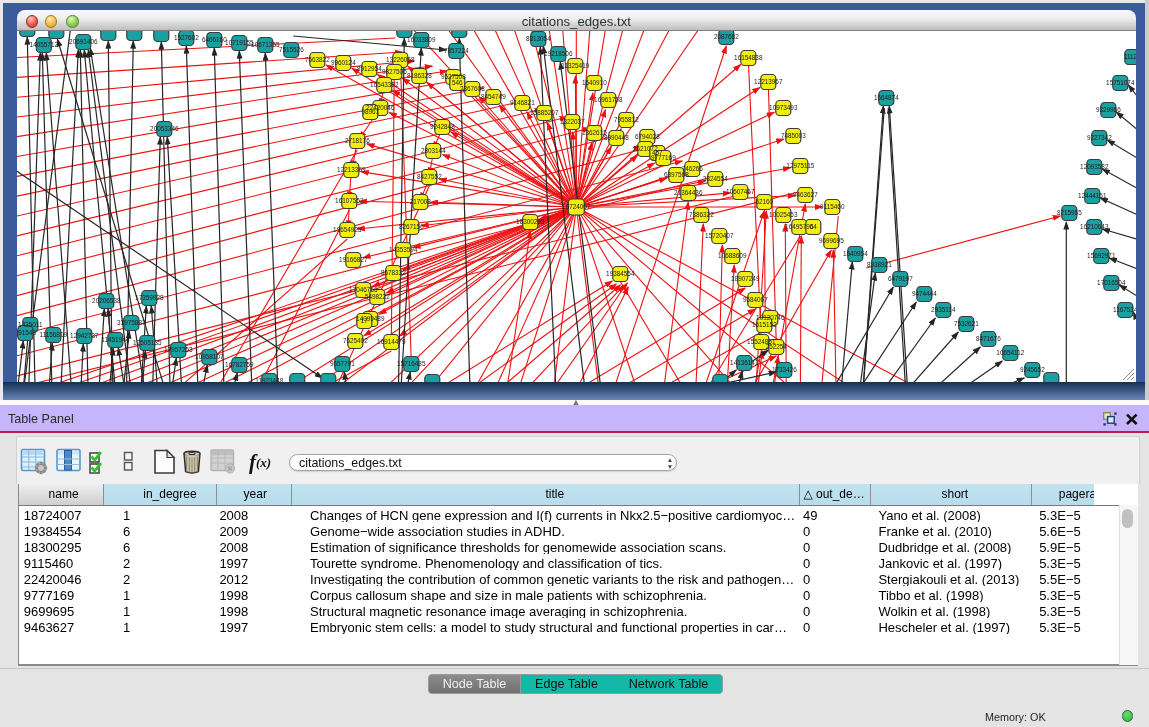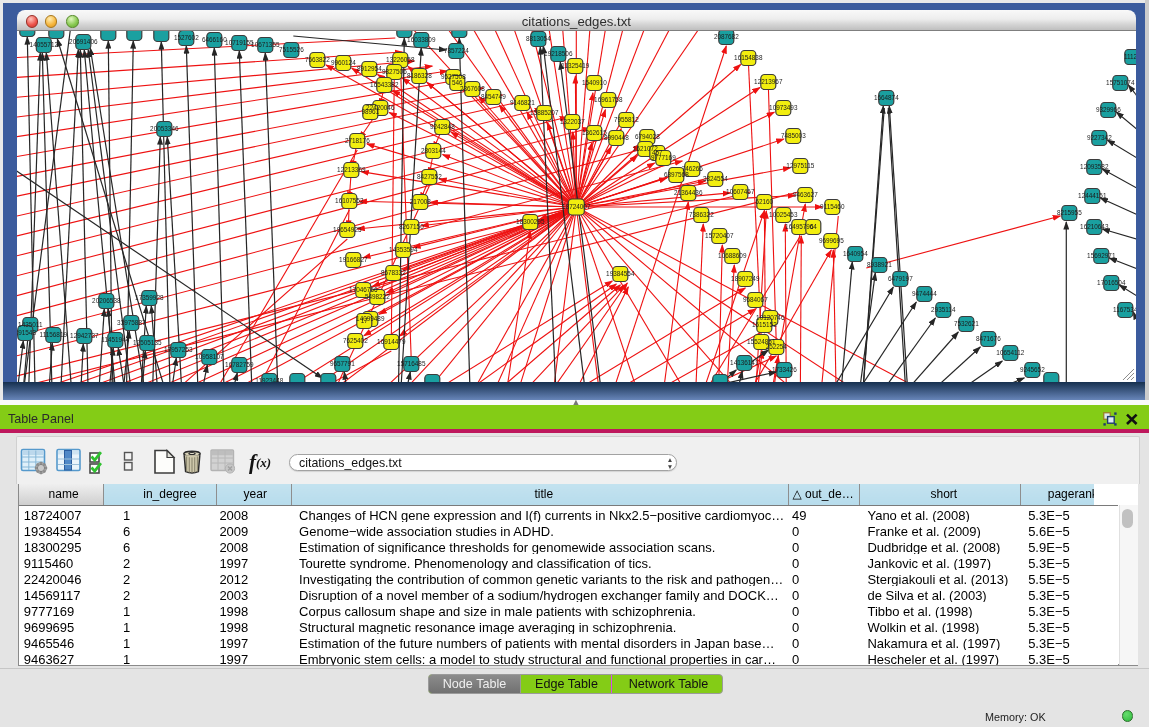--- a/index.html
+++ b/index.html
@@ -14,54 +14,54 @@
  border-radius:8px 8px 0 0;
  background:linear-gradient(#f9f9f9 0%,#ededed 45%,#d6d6d6 70%,#bfbfbf 100%);
  border-bottom:1px solid #7f7f7f;box-sizing:border-box}
 .light{position:absolute;top:15.2px;width:12.4px;height:12.4px;border-radius:50%}
 #title{left:16.7px;top:13.5px;width:1119.3px;text-align:center;
  font-size:13.2px;color:#2e2e2e}
 #canvas{left:16.7px;top:31px;width:1119.3px;height:351.3px;background:#fff}
 #panel{left:0;top:399.5px;width:1149px;height:327.5px;background:#e4e4e4}
 #paneltop{left:0;top:399.5px;width:1149px;height:5px;background:#fafafa}
 #panelhdr{left:0;top:404.5px;width:1149px;height:28.5px;
- background:#84cc16;border-bottom:4px solid #be185d;box-sizing:border-box}
+ background:#c4b5fd;border-bottom:2px solid #be185d;box-sizing:border-box}
 #panelhdr span{position:absolute;left:8px;top:7px;font-size:12.6px;color:#2b2b2b}
 #caret{left:567px;top:399px;width:18px;height:6px;font-size:9px;color:#777;text-align:center;line-height:6px}
 #toolbar{left:16px;top:436px;width:1124px;height:48px;background:#f0f0f0;
  border:1px solid #d0d0d0;border-bottom:none;box-sizing:border-box;border-radius:2px 2px 0 0}
 #dropdown{left:289px;top:453.5px;width:388px;height:17.5px;background:#fff;
  border:1px solid #a2a2a2;border-radius:9px;box-sizing:border-box;
  box-shadow:0 1px 1px rgba(0,0,0,.12)}
 #dropdown span{position:absolute;left:9px;top:1.8px;font-size:12.4px;color:#111}
 #ddarrows{left:664px;top:453.5px;width:12px;height:17px;font-size:6.5px;color:#444;
  text-align:center;line-height:7px;padding-top:2.5px;box-sizing:border-box}
 table{position:absolute;left:18.7px;top:484px;border-collapse:collapse;table-layout:fixed;
  font-size:13px;color:#000;background:#fff}
 td,th{overflow:hidden;white-space:nowrap;padding:0;font-weight:normal}
 thead th{height:20.5px;background:linear-gradient(#c3e2ef,#b7dcec);
  border-right:1px solid #8e8e8e;border-bottom:1px solid #7a7a7a;font-size:12px}
 thead th.first{background:linear-gradient(#efefef,#cfcfcf)}
 tbody td{height:13px;padding-top:3px;line-height:13px}
 .c0{width:79.8px;padding-left:5px}
 .c1{width:92.9px;padding-left:19px}
 .c2{width:70.7px;padding-left:2.5px}
-.c3{width:488.4px;padding-left:8px}
+.c3{width:488.4px;padding-left:19px}
 .c4{width:66.5px;padding-left:3.5px}
 .c5{width:151.7px;padding-left:8px}
 .c6{width:88.3px;padding-left:8px}
 #tablebox{left:18.2px;top:483.5px;width:1119.6px;height:181.5px;
  border:1px solid #8a8a8a;background:#fff;box-sizing:border-box}
 #vscroll{left:1119px;top:505px;width:18px;height:160px;background:#f6f6f6;
  border-left:1px solid #e0e0e0}
 #vthumb{left:1121.5px;top:508.5px;width:11px;height:19px;background:#c1c1c1;border-radius:5.5px}
 #hdrpad{left:1093.5px;top:484px;width:44px;height:20.5px;background:#fff}
 #tabline{left:0;top:667.5px;width:1149px;height:1px;background:#c6c6c6}
 #tbot{left:18.2px;top:664.5px;width:1119.6px;height:1px;background:#8a8a8a}
-#tabbar{left:428px;top:674px;width:295px;height:19.5px;background:#84cc16;
+#tabbar{left:428px;top:674px;width:295px;height:19.5px;background:#14b8a6;
  border:1px solid #9a9a9a;border-radius:4px;box-sizing:border-box;overflow:hidden;
  font-size:12.6px;line-height:18px;text-align:center;color:#111}
 #tab1{position:absolute;left:0;top:0;width:91px;height:19.5px;
  background:linear-gradient(#8c8c8c,#6e6e6e);color:#f0f0f0}
 #tab2{position:absolute;left:91px;top:0;width:91px;height:30px;border-left:1px solid #9a9a9a}
 #tab3{position:absolute;left:182px;top:0;width:113px;height:19.5px;border-left:1px solid #d946ef}
 #memory{left:985px;top:710.5px;width:130px;font-size:10.8px;color:#222;text-align:left}
 #memdot{left:1121.5px;top:710px;width:11.5px;height:11.5px;border-radius:50%;
  background:radial-gradient(circle at 38% 32%,#67dd6e,#2cb93a);border:1px solid #2a6e2a;box-sizing:border-box}
 #floaticon{left:1103px;top:411.5px;width:14px;height:14px}
@@ -700,21 +700,21 @@
         <td class="c4">49</td>
         <td class="c5">Yano et al. (2008)</td>
         <td class="c6">5.3E−5</td>
       </tr>
 <tr>
 <td class="c0">19384554</td>
         <td class="c1">6</td>
         <td class="c2">2009</td>
 <td class="c3">Genome−wide association studies in ADHD.</td>
         <td class="c4">0</td>
-        <td class="c5">Franke et al. (2009)</td>
+        <td class="c5">Franke et al. (2010)</td>
         <td class="c6">5.6E−5</td>
       </tr>
 <tr>
 <td class="c0">18300295</td>
         <td class="c1">6</td>
         <td class="c2">2008</td>
 <td class="c3">Estimation of significance thresholds for genomewide association scans.</td>
         <td class="c4">0</td>
         <td class="c5">Dudbridge et al. (2008)</td>
         <td class="c6">5.9E−5</td>
@@ -731,53 +731,35 @@
 <tr>
 <td class="c0">22420046</td>
         <td class="c1">2</td>
         <td class="c2">2012</td>
 <td class="c3">Investigating the contribution of common genetic variants to the risk and pathogen…</td>
         <td class="c4">0</td>
         <td class="c5">Stergiakouli et al. (2013)</td>
         <td class="c6">5.5E−5</td>
       </tr>
 <tr>
-<td class="c0">14569117</td>
-        <td class="c1">2</td>
-        <td class="c2">2003</td>
-<td class="c3">Disruption of a novel member of a sodium/hydrogen exchanger family and DOCK…</td>
-        <td class="c4">0</td>
-        <td class="c5">de Silva et al. (2003)</td>
-        <td class="c6">5.3E−5</td>
-      </tr>
-<tr>
 <td class="c0">9777169</td>
         <td class="c1">1</td>
         <td class="c2">1998</td>
 <td class="c3">Corpus callosum shape and size in male patients with schizophrenia.</td>
         <td class="c4">0</td>
         <td class="c5">Tibbo et al. (1998)</td>
         <td class="c6">5.3E−5</td>
       </tr>
 <tr>
 <td class="c0">9699695</td>
         <td class="c1">1</td>
         <td class="c2">1998</td>
 <td class="c3">Structural magnetic resonance image averaging in schizophrenia.</td>
         <td class="c4">0</td>
         <td class="c5">Wolkin et al. (1998)</td>
-        <td class="c6">5.3E−5</td>
-      </tr>
-<tr>
-<td class="c0">9465546</td>
-        <td class="c1">1</td>
-        <td class="c2">1997</td>
-<td class="c3">Estimation of the future numbers of patients with mental disorders in Japan base…</td>
-        <td class="c4">0</td>
-        <td class="c5">Nakamura et al. (1997)</td>
         <td class="c6">5.3E−5</td>
       </tr>
 <tr>
 <td class="c0">9463627</td>
         <td class="c1">1</td>
         <td class="c2">1997</td>
 <td class="c3">Embryonic stem cells: a model to study structural and functional properties in car…</td>
         <td class="c4">0</td>
         <td class="c5">Hescheler et al. (1997)</td>
         <td class="c6">5.3E−5</td>

